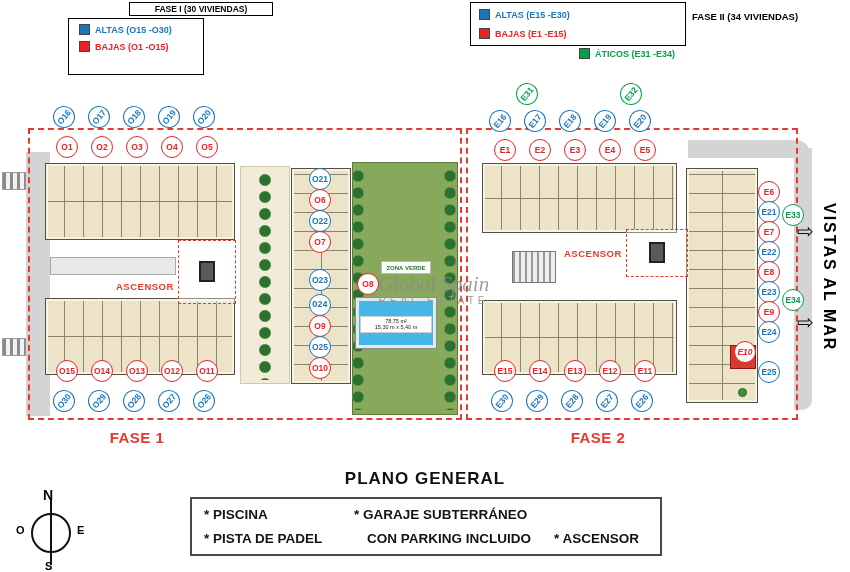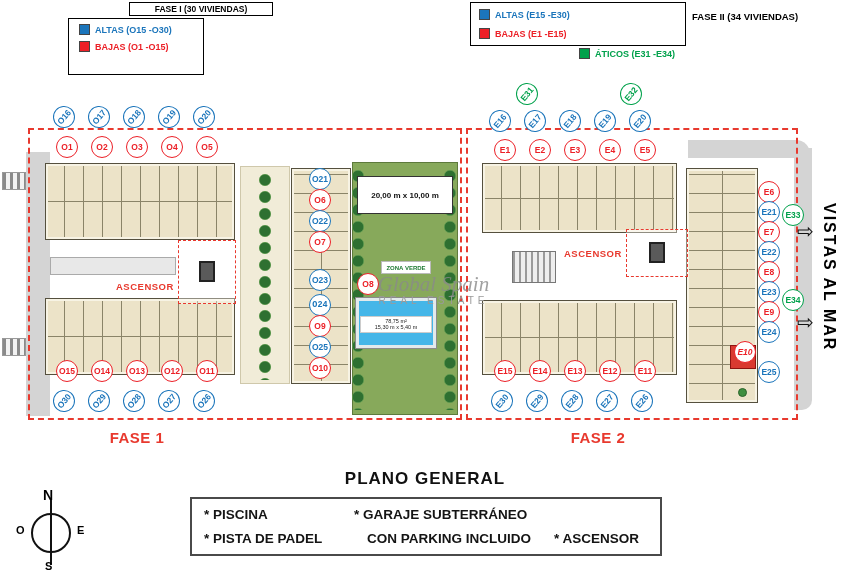--- a/index.html
+++ b/index.html
@@ -146,23 +146,20 @@
     <div class="trees" style="left:257px; top:172px; height:208px;"></div>
 
     <div class="asc-box" style="left:178px; top:240px; width:58px; height:64px;">
       <div class="elev" style="left:20px; top:20px;"></div>
     </div>
     <div class="asc-lbl" style="left:116px; top:281px;">ASCENSOR</div>
 
     <div class="green" style="left:352px; top:162px; width:106px; height:253px;"></div>
     <div class="trees" style="left:350px; top:168px; height:242px;"></div>
     <div class="trees" style="left:442px; top:168px; height:242px;"></div>
-    <div class="padel" style="left:357px; top:176px; width:96px; height:38px;">
-      <span>20,00 m x 10,00 m</span>
-    </div>
     <div class="zona" style="left:381px; top:261px; width:50px; height:13px;">ZONA VERDE</div>
     <div class="pool" style="left:356px; top:298px; width:80px; height:50px;"></div>
     <div class="pool-lbl" style="left:360px; top:316px; width:72px;">
       <div>78,75 m²</div>
       <div>15,30 m x 5,40 m</div>
     </div>
 
     <div class="wm">
       <div class="wm-1">Global Spain</div>
       <div class="wm-2">REAL ESTATE</div>

